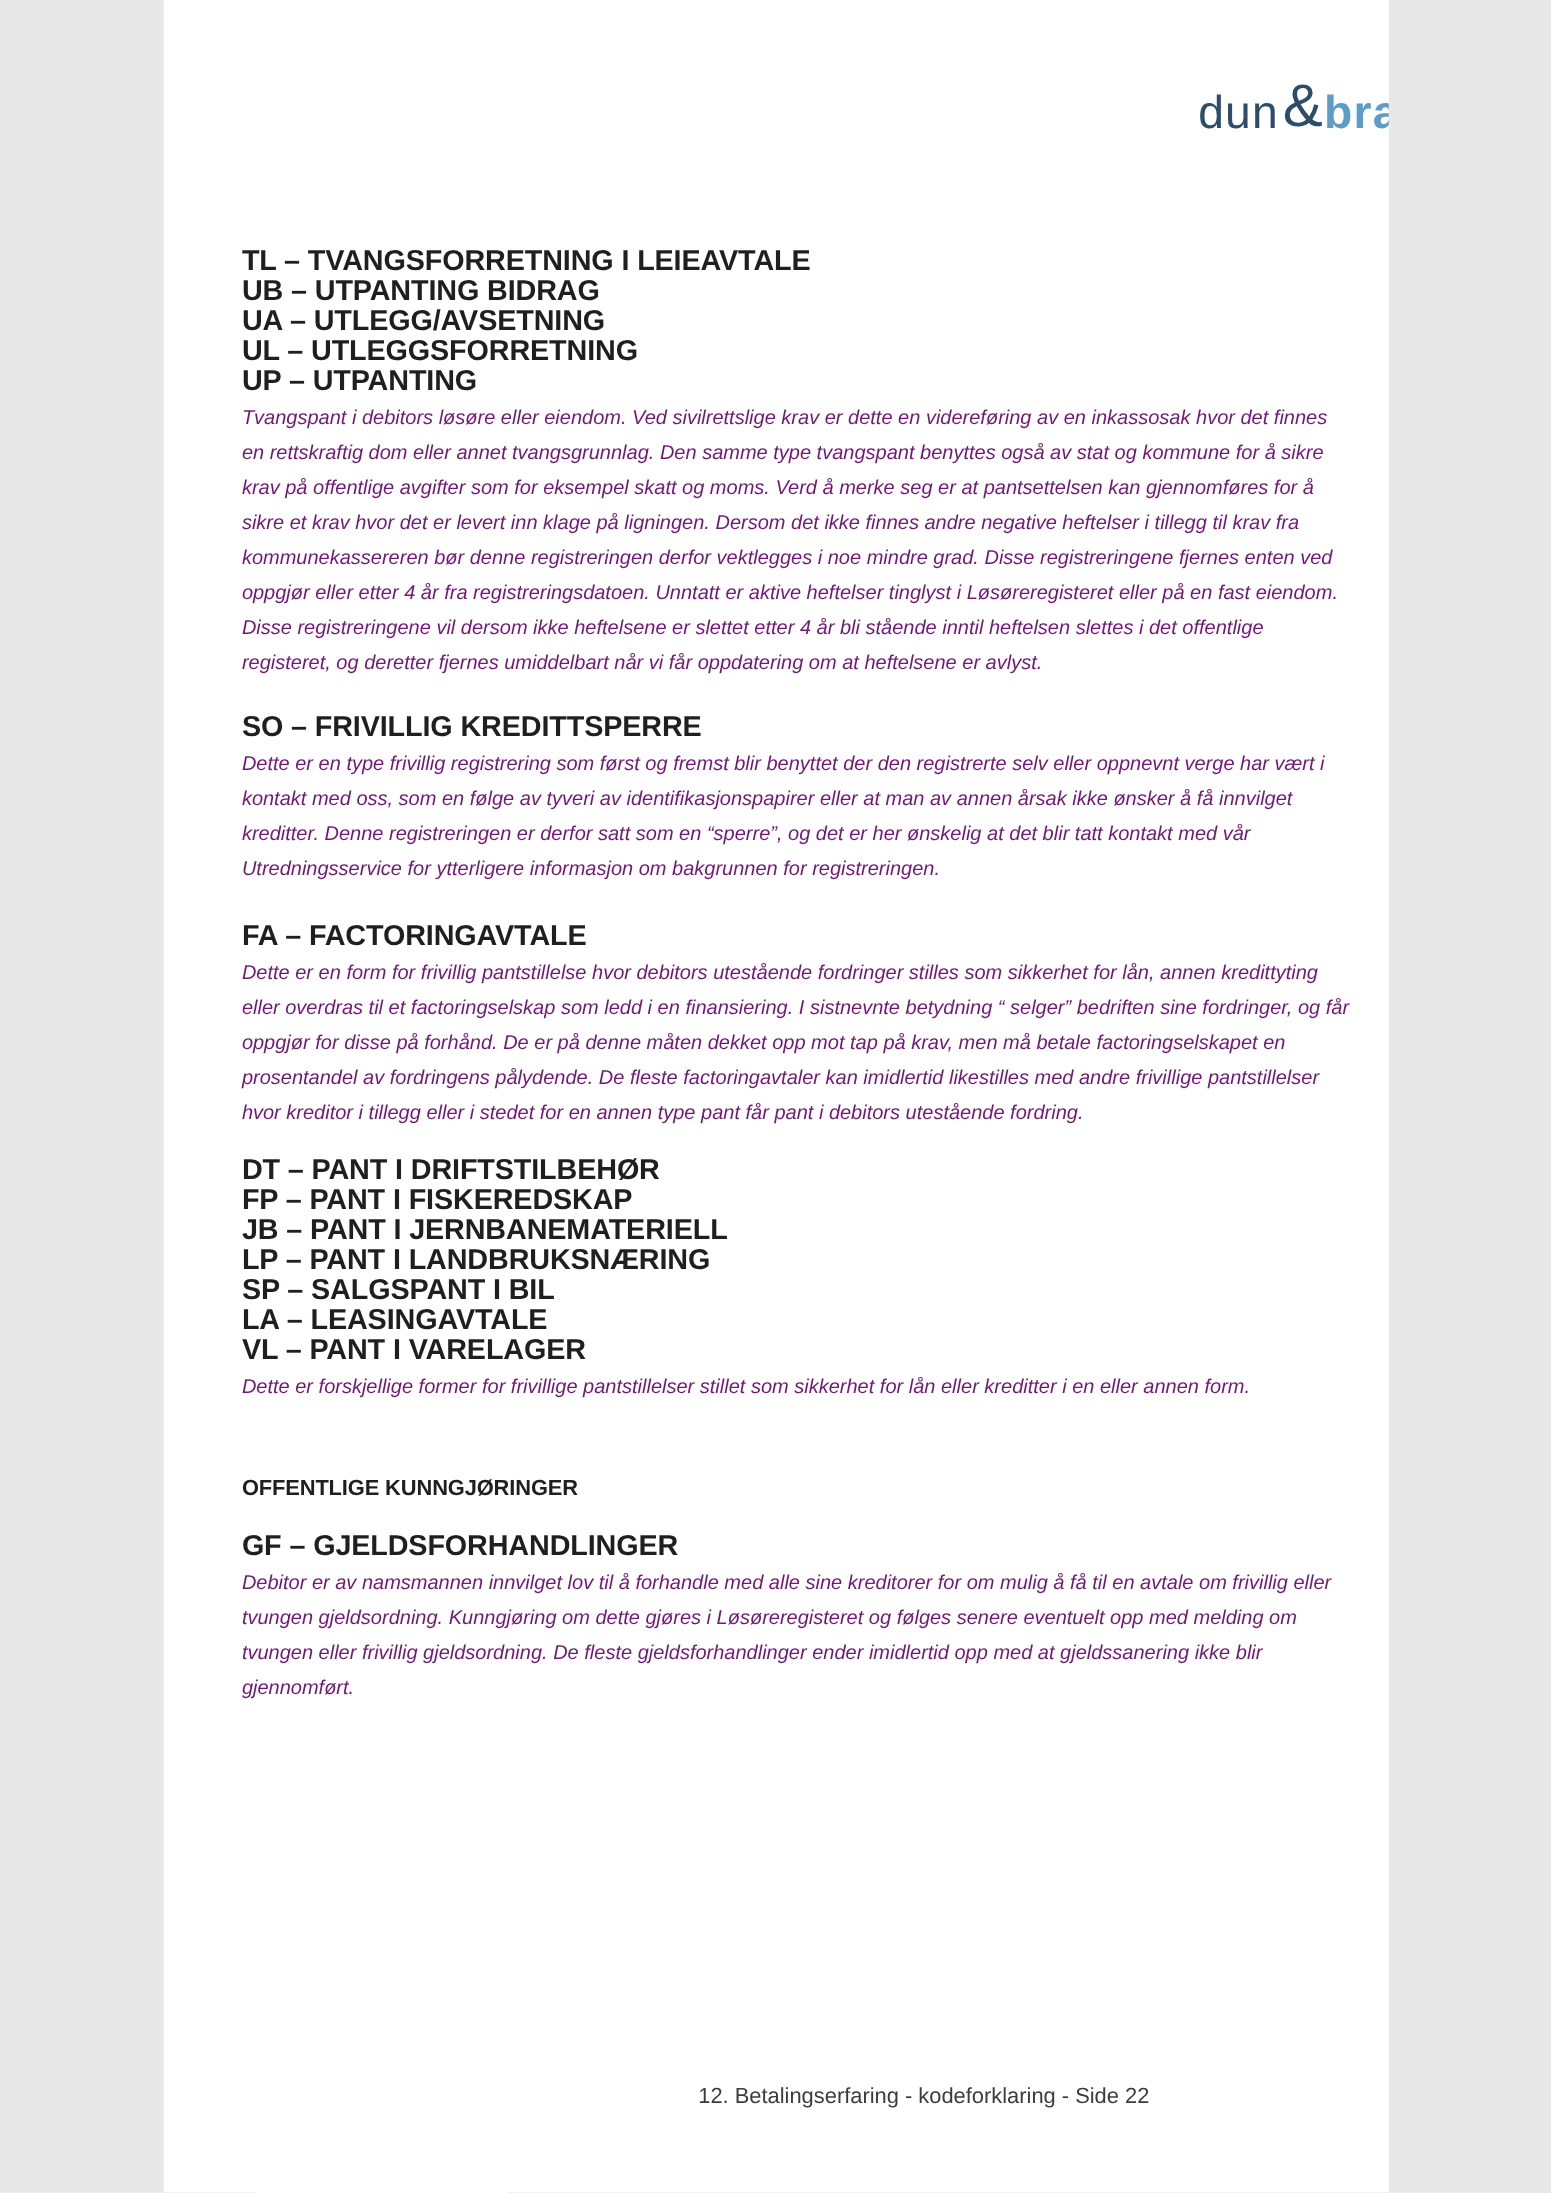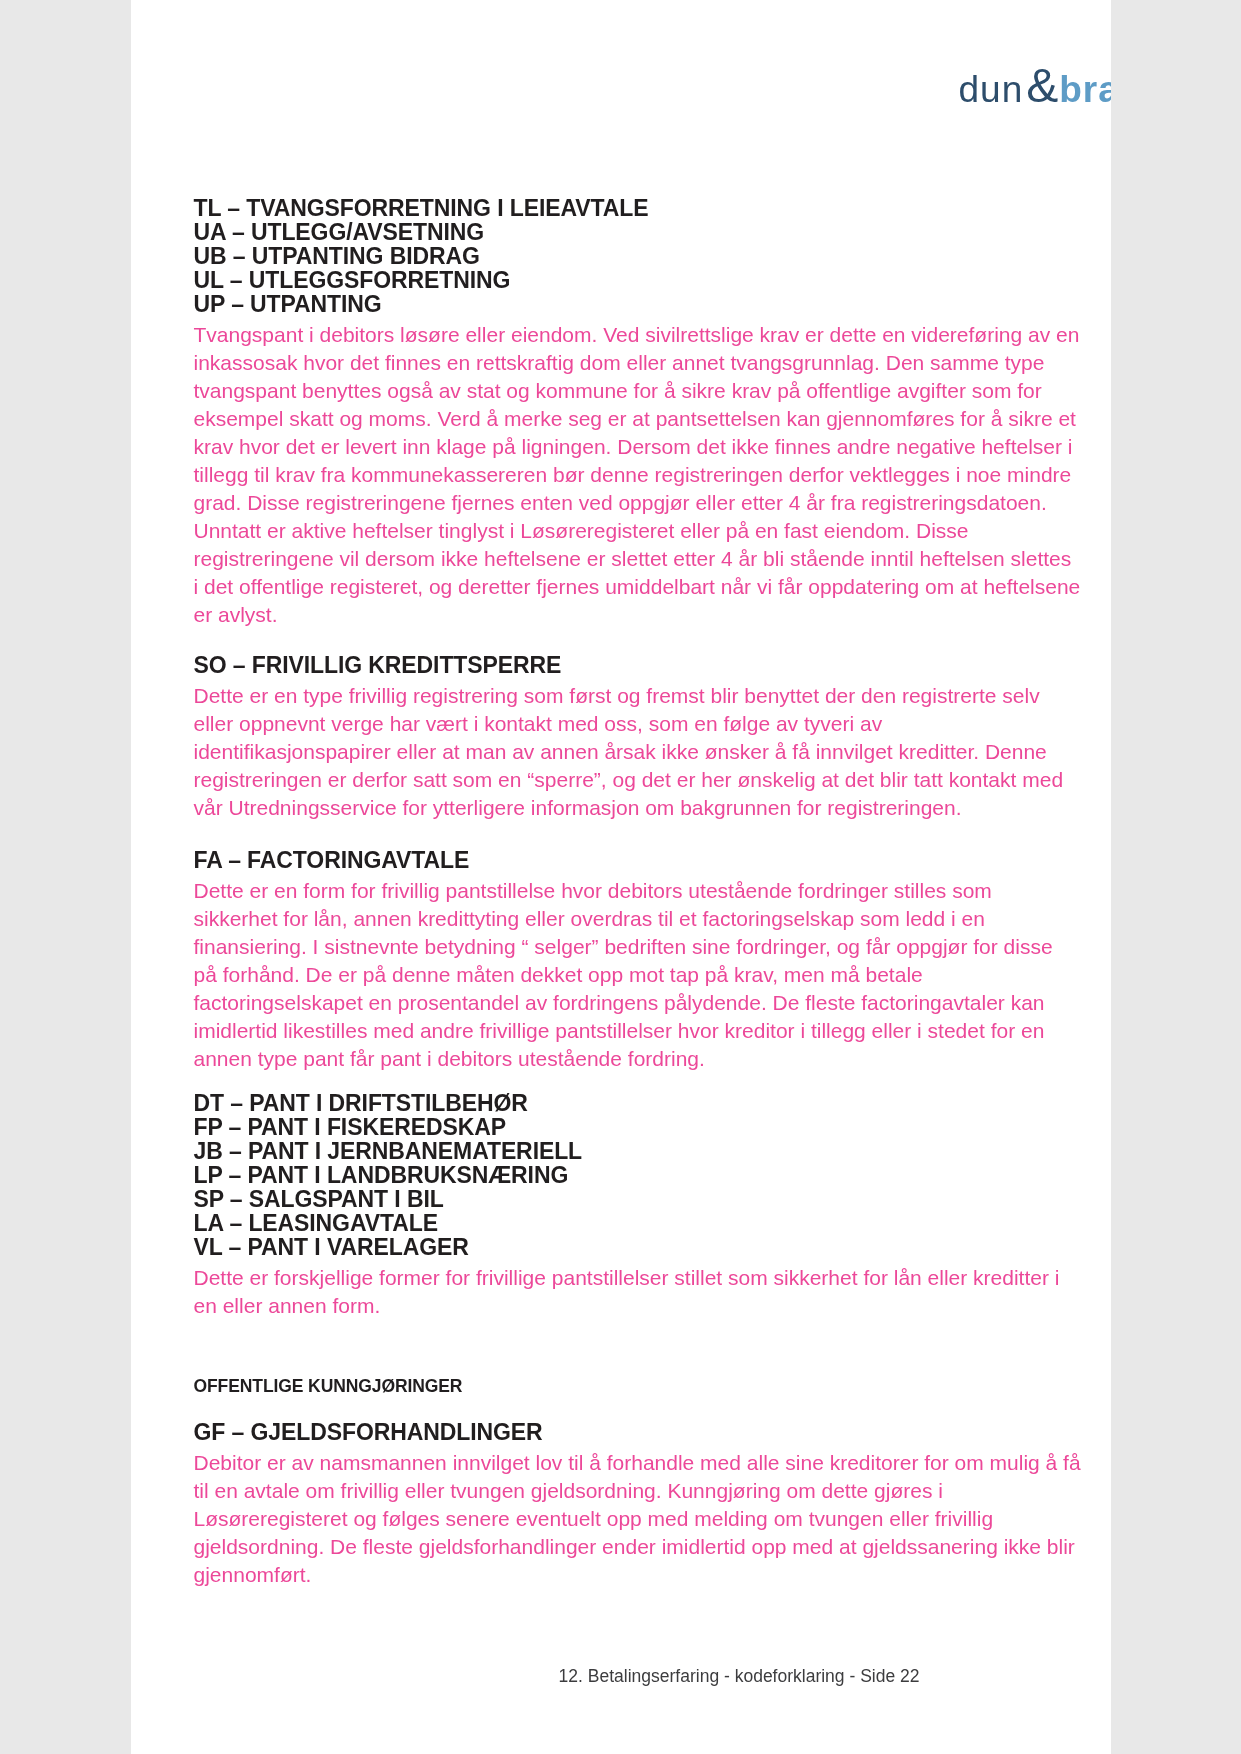--- a/index.html
+++ b/index.html
@@ -60,24 +60,25 @@
   .section-title {
     margin: 0;
     font-size: 17.5px;
     font-weight: 700;
     line-height: 24px;
     letter-spacing: -0.1px;
     color: #211e1f;
   }
   .body {
     margin: 5px 0 0 0;
-    font-size: 21px;
+    font-size: 16px;
     font-weight: 400;
     line-height: 28px;
-    color: #ec4899;
+    color: #701a75;
+    font-style: italic;
   }
   .gap-so        { margin-top: 24px; }
   .gap-frivillige { margin-top: 70px; }
   .gap-fa        { margin-top: 26px; }
   .gap-list      { margin-top: 18px; }
   .gap-offentlige { margin-top: 54px; }
   .gap-gf        { margin-top: 22px; }
 
   
   .footer {
@@ -97,22 +98,22 @@
   <div class="logo">
     <span class="logo-dun">dun</span>
     <span class="logo-amp">&amp;</span>
     <span class="logo-brad">bradstreet</span>
   </div>
 
   <div class="content">
 
     <section>
       <h3 class="code-heading">TL – TVANGSFORRETNING I LEIEAVTALE</h3>
+      <h3 class="code-heading">UB – UTPANTING BIDRAG</h3>
       <h3 class="code-heading">UA – UTLEGG/AVSETNING</h3>
-      <h3 class="code-heading">UB – UTPANTING BIDRAG</h3>
       <h3 class="code-heading">UL – UTLEGGSFORRETNING</h3>
       <h3 class="code-heading">UP – UTPANTING</h3>
       <p class="body">Tvangspant i debitors løsøre eller eiendom. Ved sivilrettslige krav er dette en videreføring av en inkassosak hvor det finnes en rettskraftig dom eller annet tvangsgrunnlag. Den samme type tvangspant benyttes også av stat og kommune for å sikre krav på offentlige avgifter som for eksempel skatt og moms. Verd å merke seg er at pantsettelsen kan gjennomføres for å sikre et krav hvor det er levert inn klage på ligningen. Dersom det ikke finnes andre negative heftelser i tillegg til krav fra kommunekassereren bør denne registreringen derfor vektlegges i noe mindre grad. Disse registreringene fjernes enten ved oppgjør eller etter 4 år fra registreringsdatoen. Unntatt er aktive heftelser tinglyst i Løsøreregisteret eller på en fast eiendom. Disse registreringene vil dersom ikke heftelsene er slettet etter 4 år bli stående inntil heftelsen slettes i det offentlige registeret, og deretter fjernes umiddelbart når vi får oppdatering om at heftelsene er avlyst.</p>
     </section>
 
     <section class="gap-so">
       <h3 class="code-heading">SO – FRIVILLIG KREDITTSPERRE</h3>
       <p class="body">Dette er en type frivillig registrering som først og fremst blir benyttet der den registrerte selv eller oppnevnt verge har vært i kontakt med oss, som en følge av tyveri av identifikasjonspapirer eller at man av annen årsak ikke ønsker å få innvilget kreditter. Denne registreringen er derfor satt som en “sperre”, og det er her ønskelig at det blir tatt kontakt med vår Utredningsservice for ytterligere informasjon om bakgrunnen for registreringen.</p>
     </section>
 

